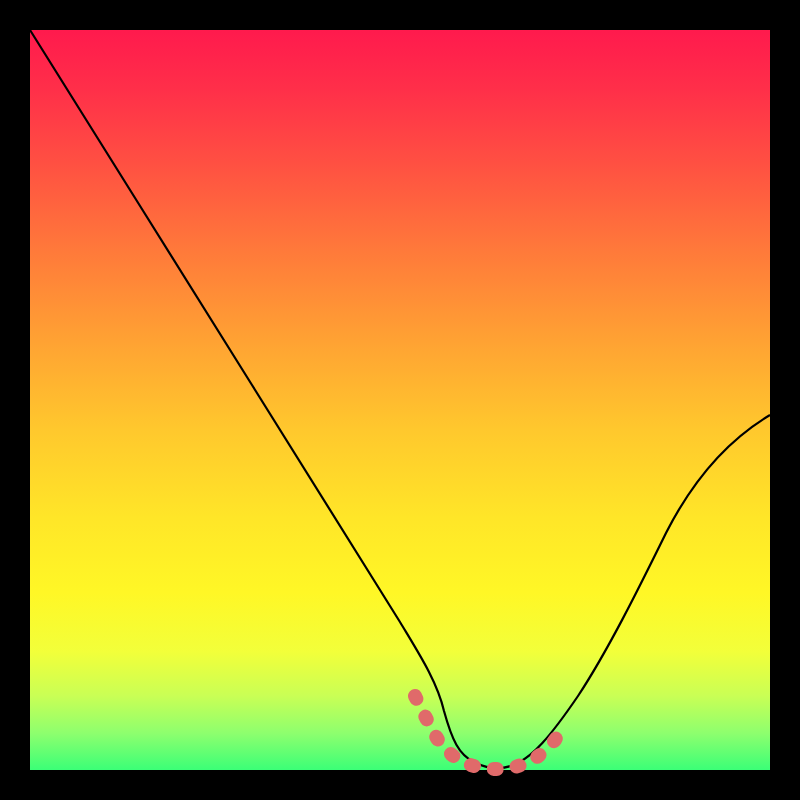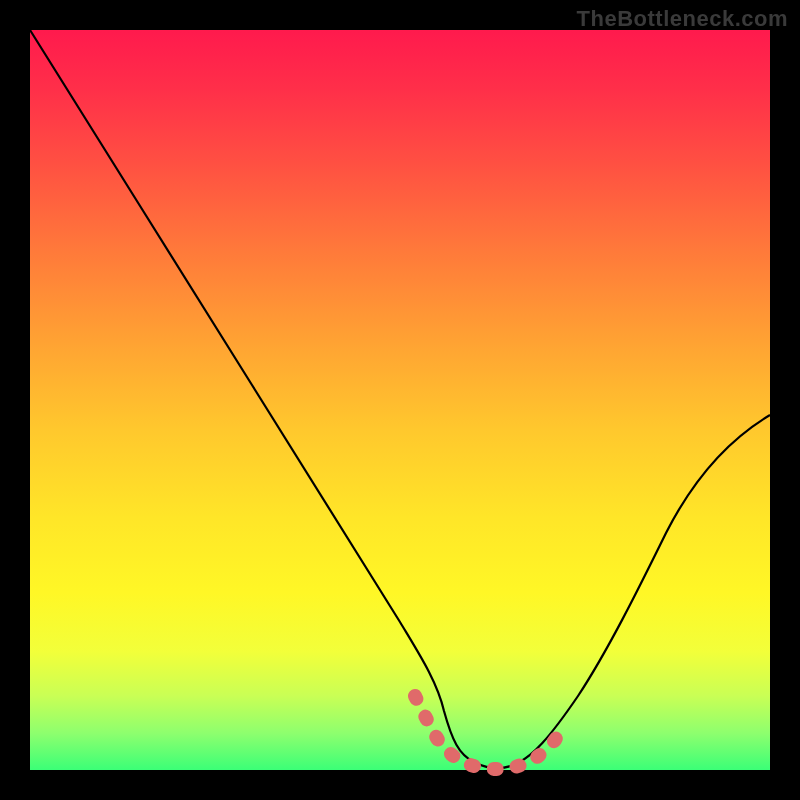--- a/index.html
+++ b/index.html
@@ -59,21 +59,20 @@
     width: 100%;
     height: 100%;
     overflow: visible;
   }
 </style>
 </head>
 <body>
 
 <div class="stage">
 
-  <div class="watermark">TheBottleneck.com</div>
 
   <div class="plot-area">
     <div class="gradient-bg"></div>
 
     <svg class="curve" viewBox="0 0 740 740" preserveAspectRatio="none">
       <path d="M 0 0
                C 74 118, 148 237, 222 355
                C 296 474, 333 533, 370 592
                C 388 622, 407 651, 414 681
                C 422 710, 429 725, 444 732

